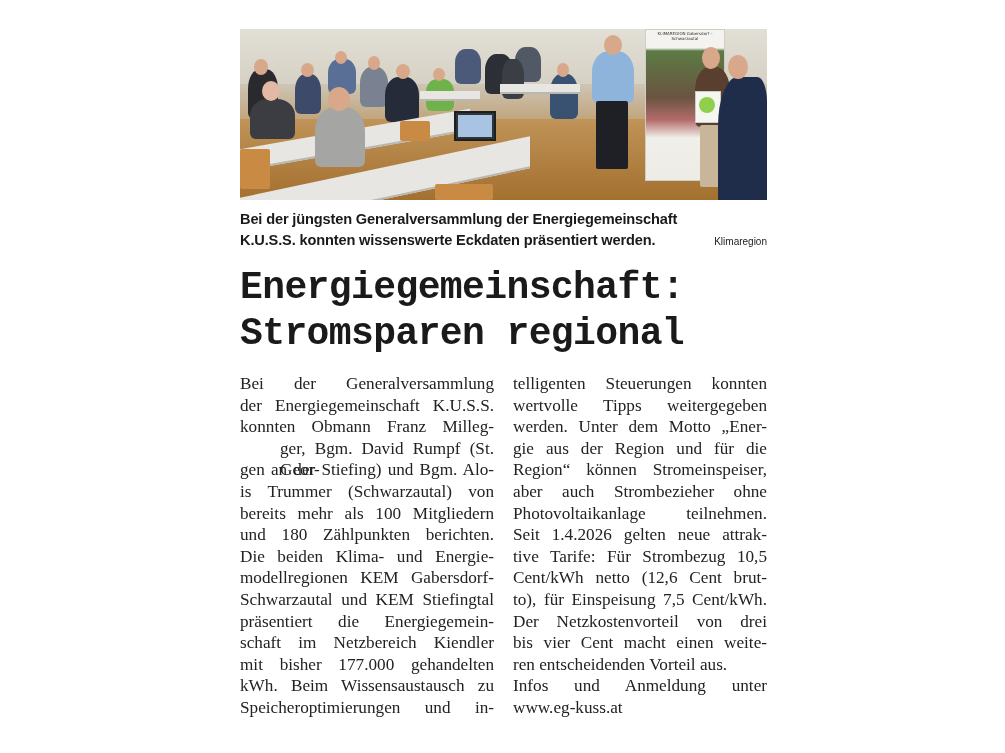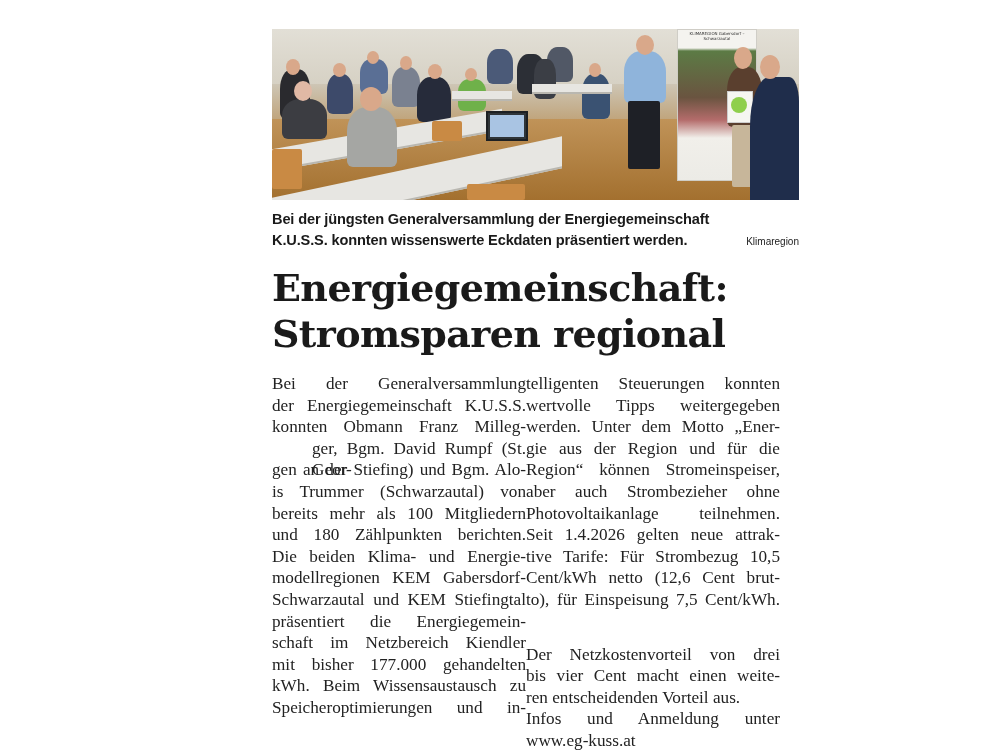--- a/index.html
+++ b/index.html
@@ -8,21 +8,21 @@
       background: #ffffff;
     }
     body {
       width: 1005px;
       height: 753px;
       position: relative;
       overflow: hidden;
     }
     .article {
       position: absolute;
-      left: 272px;
+      left: 240px;
       top: 29px;
       width: 527px;
     }
     
     .photo {
       position: relative;
       width: 527px;
       height: 171px;
       overflow: hidden;
       background: linear-gradient(180deg, #d9d6cc 0%, #cfc9bb 30%, #b58a4e 70%, #9a6b33 100%);
@@ -104,21 +104,21 @@
       font-size: 38px;
       line-height: 46px;
       color: #1a1a1a;
       letter-spacing: -0.6px;
     }
 
     
     .body {
       margin-top: 15px;
       display: flex;
-      justify-content: flex-start;
+      justify-content: space-between;
       width: 527px;
     }
     .col {
       width: 254px;
       font-family: "Liberation Serif", serif;
       font-size: 17.2px;
       line-height: 21.6px;
       color: #222;
     }
     .col .ln {
@@ -195,21 +195,21 @@
       </div>
     <div class="person" style="left:478px;top:48px;width:49px;height:123px;background:#1f2d4b;border-radius:40% 20% 0 0;"></div>
     <div class="head" style="left:488px;top:26px;width:20px;height:24px;"></div>
   </div>
 
   <div class="caption-wrap">
     <div class="caption">Bei der jüngsten Generalversammlung der Energiegemeinschaft K.U.S.S. konnten wissenswerte Eckdaten präsentiert werden.</div>
     <div class="credit">Klimaregion</div>
   </div>
 
-  <h1 class="headline" style="margin-bottom:16px;">
+  <h1 class="headline" style="margin-bottom:16px;font-family:Liberation Mono, monospace;">
     <span>Energiegemeinschaft:</span><br>
     <span>Stromsparen regional</span>
   </h1>
 
   <div class="body">
     <div class="col">
       <span class="ln" style="white-space: normal; text-align-last: justify;">Bei der Generalversammlung</span>
       <span class="ln" style="white-space: normal; text-align-last: justify;">der Energiegemeinschaft K.U.S.S.</span>
       <span class="ln" style="white-space: normal; text-align-last: justify;">konnten Obmann Franz Milleg-</span>
       <span class="ln" style="white-space: normal; text-align-last: justify; margin-left: 40px;">ger, Bgm. David Rumpf (St. Geor-</span>
@@ -231,21 +231,21 @@
       <span class="ln" style="white-space: normal; text-align-last: justify;">wertvolle Tipps weitergegeben</span>
       <span class="ln" style="white-space: normal; text-align-last: justify;">werden. Unter dem Motto „Ener-</span>
       <span class="ln" style="white-space: normal; text-align-last: justify;">gie aus der Region und für die</span>
       <span class="ln" style="white-space: normal; text-align-last: justify;">Region“ können Stromeinspeiser,</span>
       <span class="ln" style="white-space: normal; text-align-last: justify;">aber auch Strombezieher ohne</span>
       <span class="ln" style="white-space: normal; text-align-last: justify;">Photovoltaikanlage teilnehmen.</span>
       <span class="ln" style="white-space: normal; text-align-last: justify;">Seit 1.4.2026 gelten neue attrak-</span>
       <span class="ln" style="white-space: normal; text-align-last: justify;">tive Tarife: Für Strombezug 10,5</span>
       <span class="ln" style="white-space: normal; text-align-last: justify;">Cent/kWh netto (12,6 Cent brut-</span>
       <span class="ln" style="white-space: normal; text-align-last: justify;">to), für Einspeisung 7,5 Cent/kWh.</span>
-      <span class="ln" style="white-space: normal; text-align-last: justify; margin-top: 33px;">Der Netzkostenvorteil von drei</span>
+      <span class="ln" style="white-space: normal; text-align-last: justify;">Der Netzkostenvorteil von drei</span>
       <span class="ln" style="white-space: normal; text-align-last: justify;">bis vier Cent macht einen weite-</span>
       <span class="ln last">ren entscheidenden Vorteil aus.</span>
       <span class="ln" style="white-space: normal; text-align-last: justify;">Infos und Anmeldung unter</span>
       <span class="ln last">www.eg-kuss.at</span>
     </div>
   </div>
 
 </div>
 
 </body></html>

